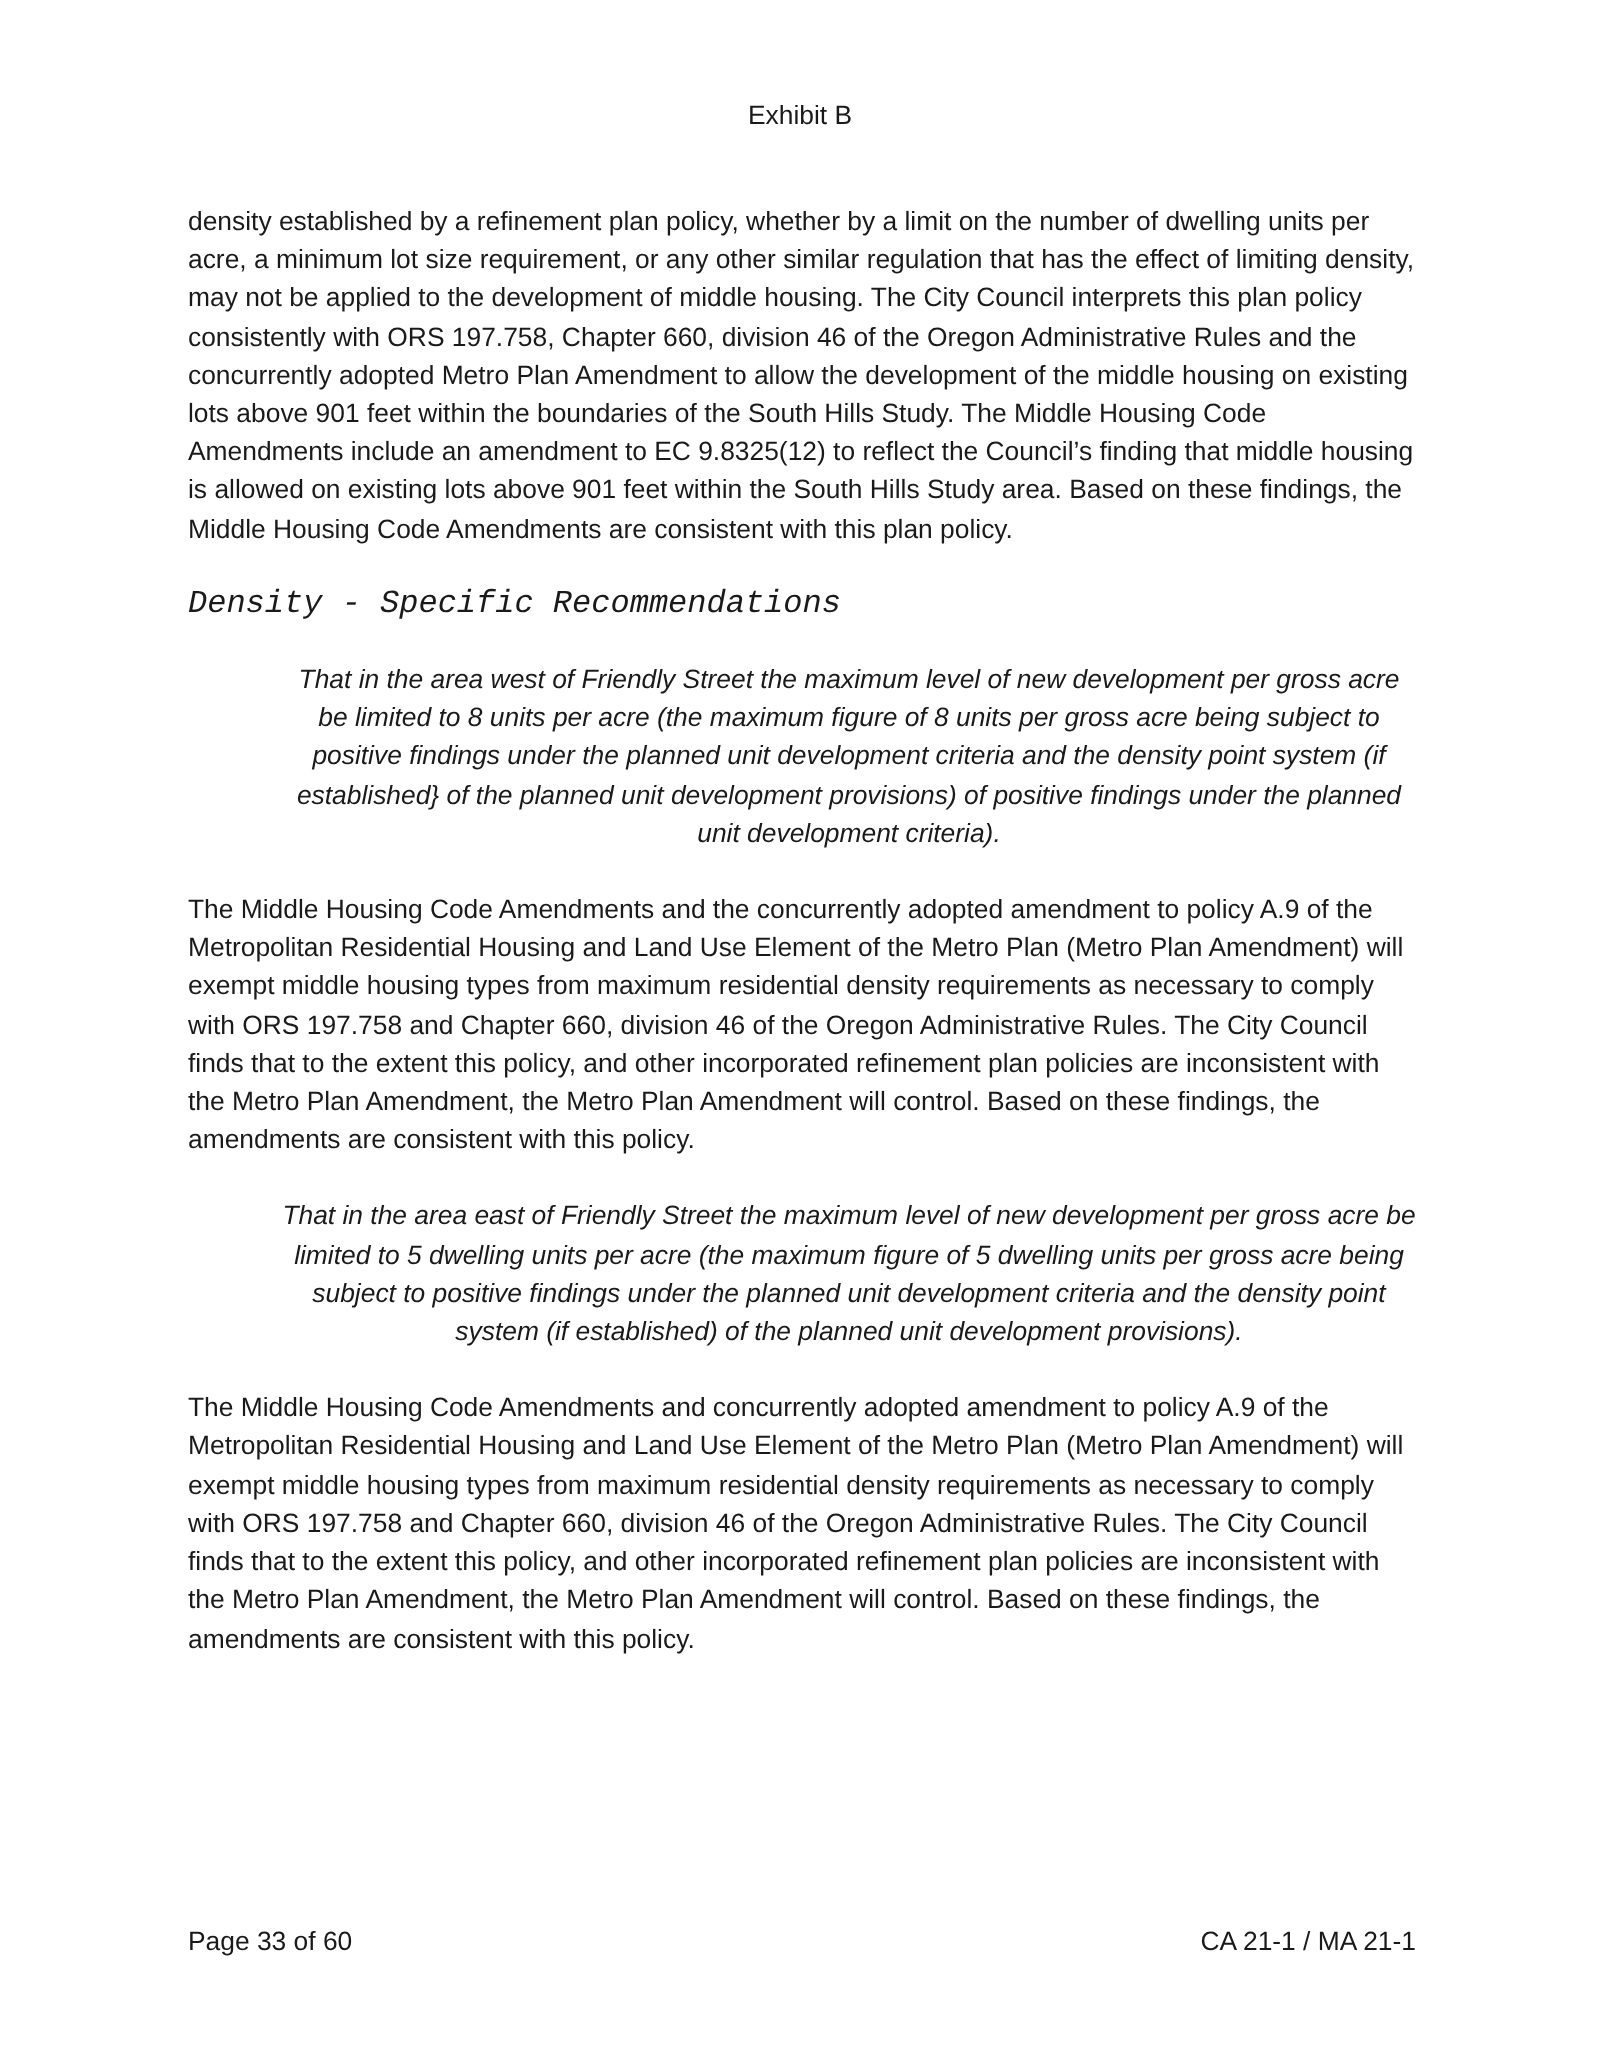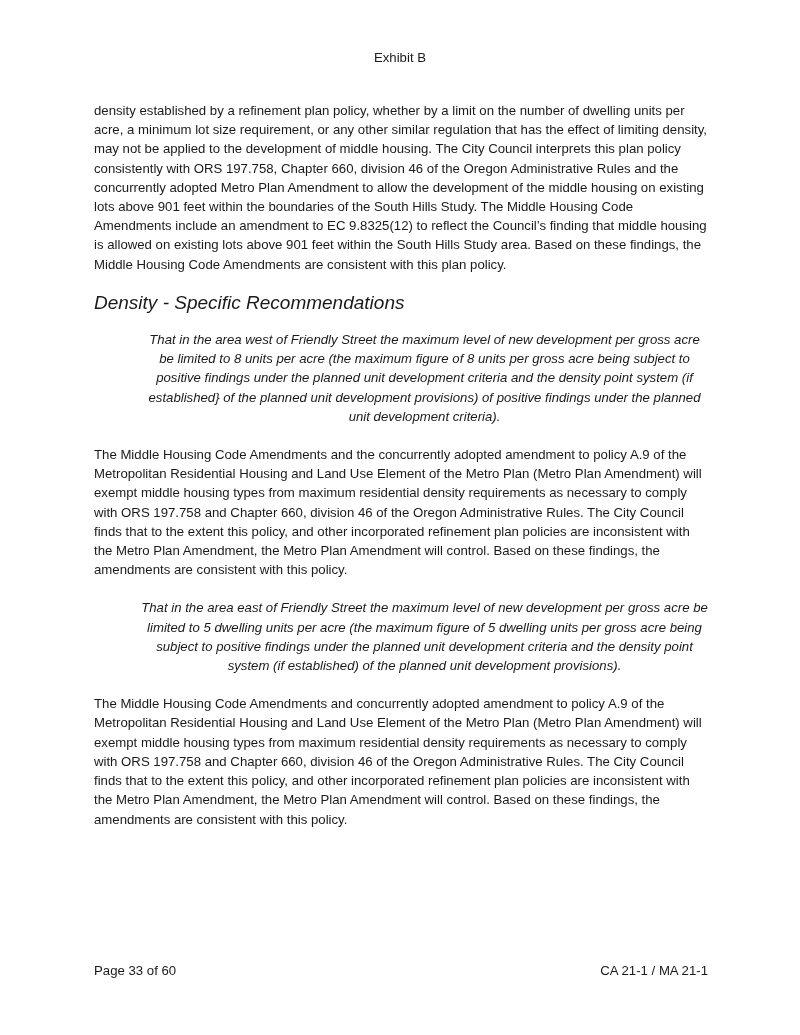--- a/index.html
+++ b/index.html
@@ -3,21 +3,21 @@
 <meta charset="utf-8">
 <style>
   html, body { margin: 0; padding: 0; background: #ffffff; }
   body { width: 800px; height: 1035px; position: relative; overflow: hidden;
          font-family: "Liberation Sans", sans-serif; color: #1a1a1a; }
   .header { position: absolute; top: 48px; left: 0; width: 800px; text-align: center;
             font-size: 13.2px; line-height: 19px; }
   .body-wrap { position: absolute; top: 101px; left: 94px; width: 614px; }
   .para { font-size: 13.2px; line-height: 19.2px; margin: 0 0 19px 0; }
   .para.first { margin-bottom: 19px; }
-  .subhead { font-size: 19px; line-height: 19.2px; font-style: italic; margin: 0 0 18px 0; }
+  .subhead { font-size: 16px; line-height: 19.2px; font-style: italic; margin: 0 0 18px 0; font-family: Liberation Mono, monospace; }
   .quote { font-size: 13.2px; line-height: 19.2px; font-style: italic; margin: 0 0 19px 47px; width: 567px; text-align: center; }
   .footer { position: absolute; top: 961px; left: 94px; width: 614px; font-size: 13.2px; line-height: 19px; }
   .footer .left { position: absolute; left: 0; top: 0; }
   .footer .right { position: absolute; right: 0; top: 0; text-align: center; }
 </style>
 </head>
 <body>
 
 <div class="header">
   <span>Exhibit B</span>

